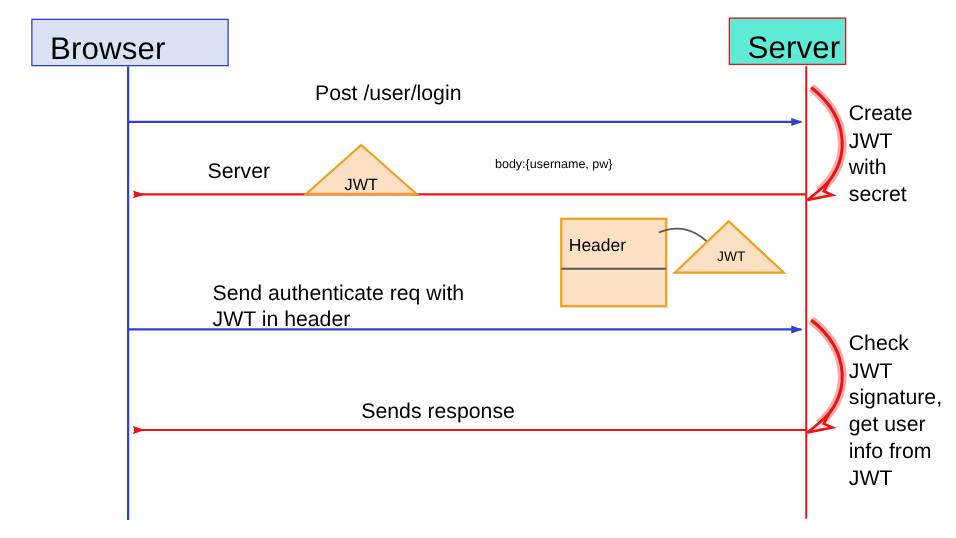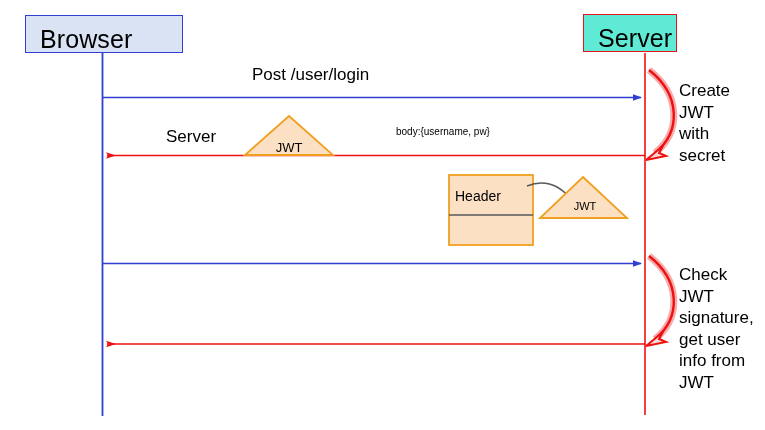--- a/index.html
+++ b/index.html
@@ -146,21 +146,24 @@
 
   <div class="lifeline-box" id="server-box">
     <span class="box-label">Server</span>
   </div>
 
   <div class="msg-label" style="left:252px; top:64px;">Post /user/login</div>
   <div class="msg-sublabel" style="left:396px; top:85px;margin-top:41px;">body:{username, pw}</div>
 
   <div class="msg-label" style="left:166px; top:126px;">Server</div>
 
+  <div class="msg-label" style="left:170px; top:224px;">Send authenticate req with
+JWT in header</div>
 
+  <div class="msg-label" style="left:289px; top:318px;">Sends response</div>
 
   <div class="note-label" style="left:679px; top:80px;">Create
 JWT
 with
 secret</div>
 
   <div class="note-label" style="left:679px; top:264px;">Check
 JWT
 signature,
 get user

